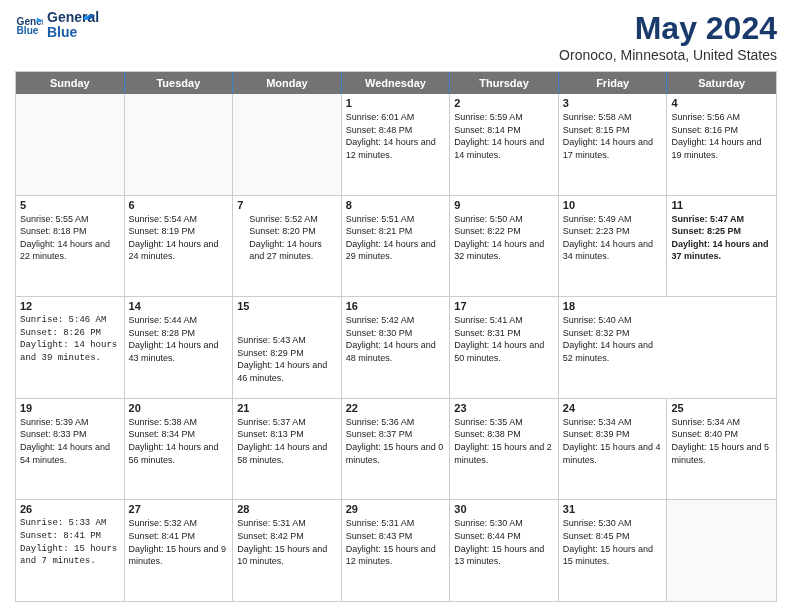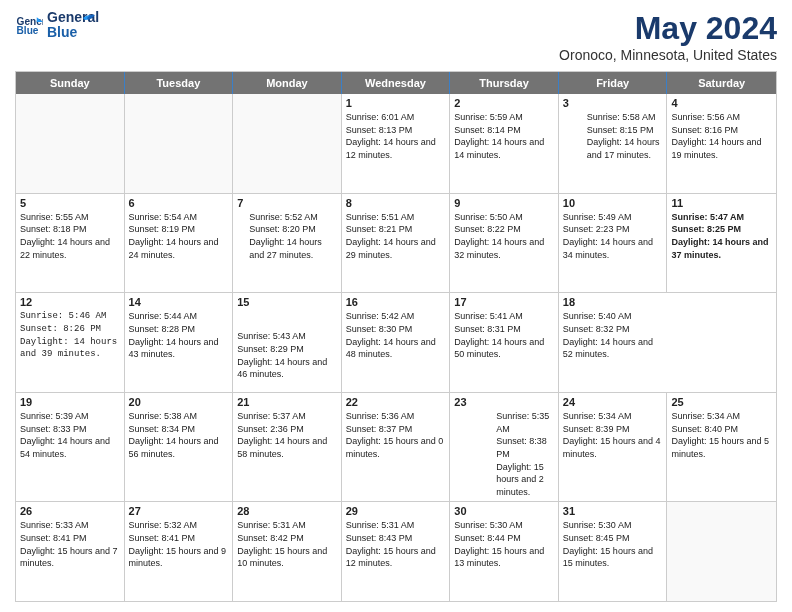--- a/index.html
+++ b/index.html
@@ -137,32 +137,32 @@
         <div class="cal-header-cell">Saturday</div>
       </div>
     <div class="cal-body" id="cal-body">
         <div class="cal-row">
           <div class="cal-cell empty"></div>
           <div class="cal-cell empty"></div>
           <div class="cal-cell empty"></div>
           <div class="cal-cell">
             <div class="day-num">1</div>
             <div class="cell-text" style="white-space: pre-line;">Sunrise: 6:01 AM
-Sunset: 8:13 PM
+Sunset: 8:48 PM
 Daylight: 14 hours and 12 minutes.</div>
           </div>
           <div class="cal-cell">
             <div class="day-num">2</div>
             <div class="cell-text" style="white-space: pre-line;">Sunrise: 5:59 AM
 Sunset: 8:14 PM
 Daylight: 14 hours and 14 minutes.</div>
           </div>
           <div class="cal-cell">
             <div class="day-num">3</div>
-            <div class="cell-text" style="white-space: pre-line; margin-left: 24px;">Sunrise: 5:58 AM
+            <div class="cell-text" style="white-space: pre-line;">Sunrise: 5:58 AM
 Sunset: 8:15 PM
 Daylight: 14 hours and 17 minutes.</div>
           </div>
           <div class="cal-cell">
             <div class="day-num">4</div>
             <div class="cell-text" style="white-space: pre-line;">Sunrise: 5:56 AM
 Sunset: 8:16 PM
 Daylight: 14 hours and 19 minutes.</div>
           </div>
         </div>
@@ -257,52 +257,52 @@
           </div>
           <div class="cal-cell">
             <div class="day-num">20</div>
             <div class="cell-text" style="white-space: pre-line;">Sunrise: 5:38 AM
 Sunset: 8:34 PM
 Daylight: 14 hours and 56 minutes.</div>
           </div>
           <div class="cal-cell">
             <div class="day-num">21</div>
             <div class="cell-text" style="white-space: pre-line;">Sunrise: 5:37 AM
-Sunset: 2:36 PM
+Sunset: 8:13 PM
 Daylight: 14 hours and 58 minutes.</div>
           </div>
           <div class="cal-cell">
             <div class="day-num">22</div>
             <div class="cell-text" style="white-space: pre-line;">Sunrise: 5:36 AM
 Sunset: 8:37 PM
 Daylight: 15 hours and 0 minutes.</div>
           </div>
           <div class="cal-cell">
             <div class="day-num">23</div>
-            <div class="cell-text" style="white-space: pre-line; margin-left: 42px;">Sunrise: 5:35 AM
+            <div class="cell-text" style="white-space: pre-line;">Sunrise: 5:35 AM
 Sunset: 8:38 PM
 Daylight: 15 hours and 2 minutes.</div>
           </div>
           <div class="cal-cell">
             <div class="day-num">24</div>
             <div class="cell-text" style="white-space: pre-line;">Sunrise: 5:34 AM
 Sunset: 8:39 PM
 Daylight: 15 hours and 4 minutes.</div>
           </div>
           <div class="cal-cell">
             <div class="day-num">25</div>
             <div class="cell-text" style="white-space: pre-line;">Sunrise: 5:34 AM
 Sunset: 8:40 PM
 Daylight: 15 hours and 5 minutes.</div>
           </div>
         </div>
         <div class="cal-row">
           <div class="cal-cell">
             <div class="day-num">26</div>
-            <div class="cell-text" style="white-space: pre-line;">Sunrise: 5:33 AM
+            <div class="cell-text" style="white-space: pre-line; font-family: Liberation Mono, monospace;">Sunrise: 5:33 AM
 Sunset: 8:41 PM
 Daylight: 15 hours and 7 minutes.</div>
           </div>
           <div class="cal-cell">
             <div class="day-num">27</div>
             <div class="cell-text" style="white-space: pre-line;">Sunrise: 5:32 AM
 Sunset: 8:41 PM
 Daylight: 15 hours and 9 minutes.</div>
           </div>
           <div class="cal-cell">

